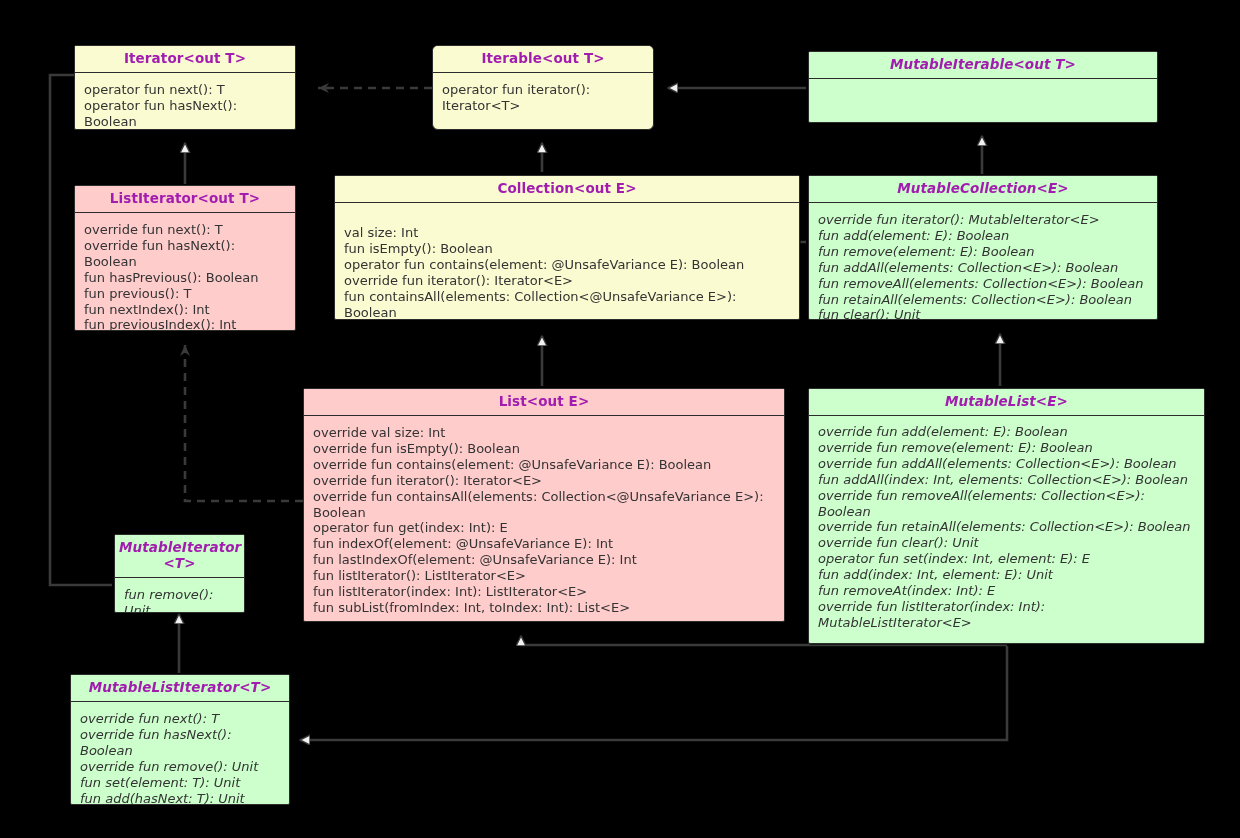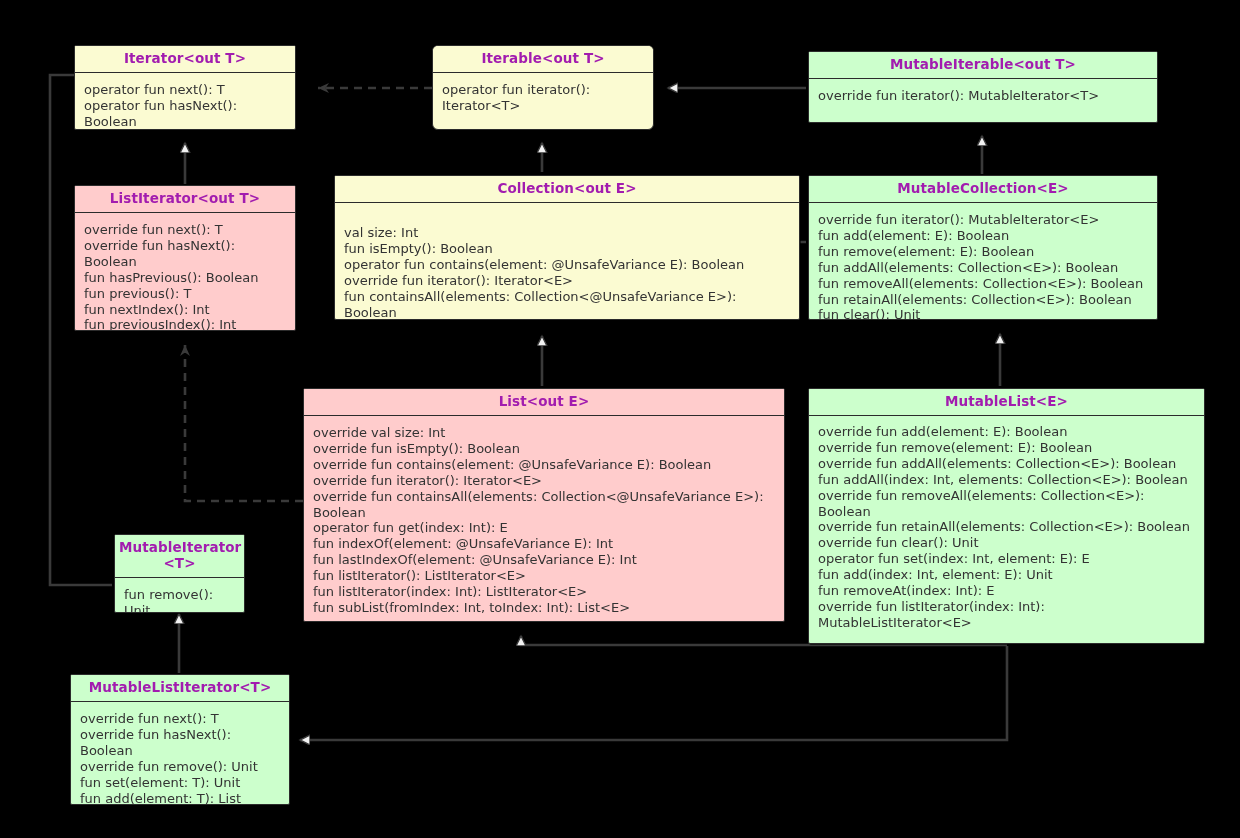--- a/index.html
+++ b/index.html
@@ -50,21 +50,21 @@
     font-size: 13px;
     color: #333333;
     line-height: 1.225;
   }
   .uml-body .m {
     white-space: pre-wrap;
     word-break: break-word;
   }
   .c-yellow { background: #fbfbd2; }
   .c-yellow .uml-title { background: #fbfbd2; }
-  .c-green  { background: #ccffcc; }
+  .c-green  { background: #ccffcc; font-style: italic; }
   .c-green .uml-title { background: #ccffcc; }
   .c-pink   { background: #ffcccc; }
   .c-pink .uml-title { background: #ffcccc; }
   .clip-body { }
 </style>
 </head>
 <body>
 
 <div id="canvas">
 
@@ -118,23 +118,20 @@
 
   <div class="uml-class c-yellow" style="left:432px; top:45px; width:222px; height:85px;border-radius:6px;">
     <div class="uml-title">Iterable&lt;out T&gt;</div>
     <div class="uml-body">
       <div class="m" style="max-width:150px;">operator fun iterator(): Iterator&lt;T&gt;</div>
     </div>
   </div>
 
   <div class="uml-class c-green" style="left:808px; top:51px; width:350px; height:72px;">
     <div class="uml-title">MutableIterable&lt;out T&gt;</div>
-    <div class="uml-body">
-      <div class="m">override fun iterator(): MutableIterator&lt;T&gt;</div>
-    </div>
   </div>
 
   <div class="uml-class c-pink" style="left:74px; top:185px; width:222px; height:146px;">
     <div class="uml-title">ListIterator&lt;out T&gt;</div>
     <div class="uml-body">
       <div class="m">override fun next(): T</div>
       <div class="m">override fun hasNext(): Boolean</div>
       <div class="m">fun hasPrevious(): Boolean</div>
       <div class="m">fun previous(): T</div>
       <div class="m">fun nextIndex(): Int</div>
@@ -209,17 +206,17 @@
     </div>
   </div>
 
   <div class="uml-class c-green" style="left:70px; top:674px; width:220px; height:131px;">
     <div class="uml-title">MutableListIterator&lt;T&gt;</div>
     <div class="uml-body">
       <div class="m">override fun next(): T</div>
       <div class="m">override fun hasNext(): Boolean</div>
       <div class="m">override fun remove(): Unit</div>
       <div class="m">fun set(element: T): Unit</div>
-      <div class="m">fun add(element: T): List</div>
+      <div class="m">fun add(hasNext: T): Unit</div>
     </div>
   </div>
 
 </div>
 
 </body></html>

